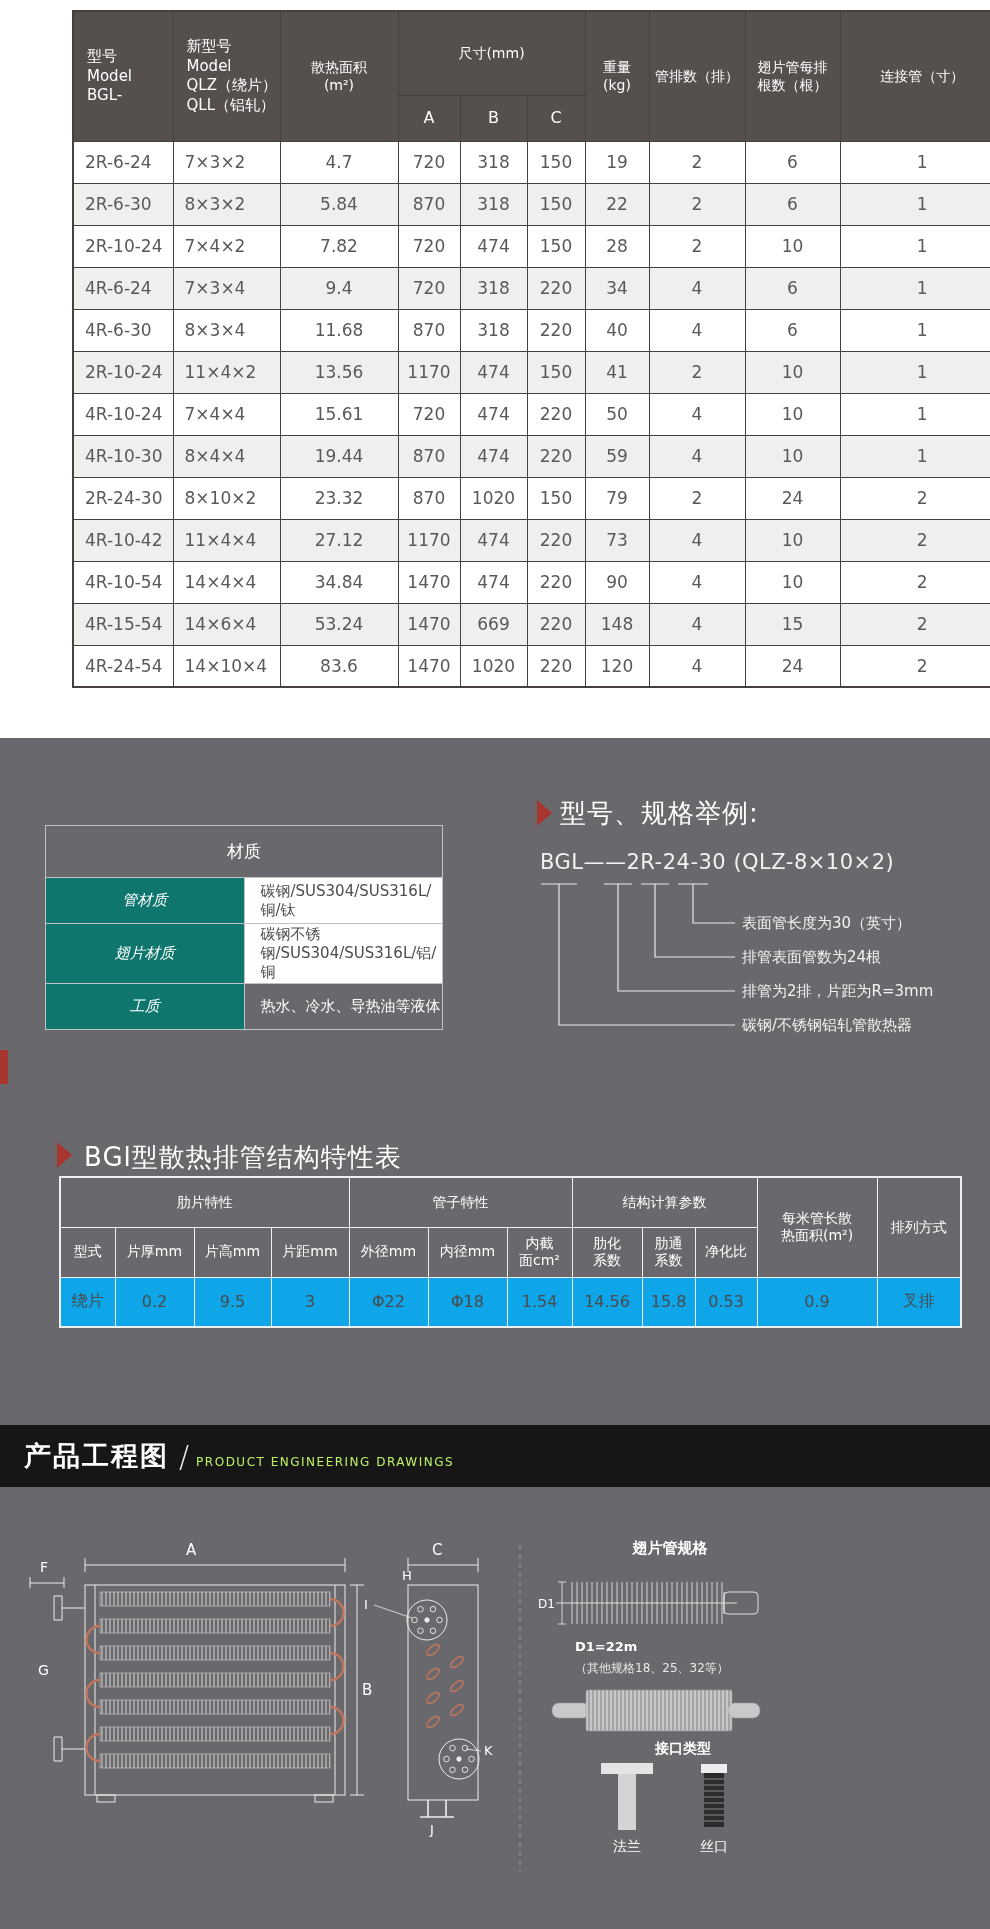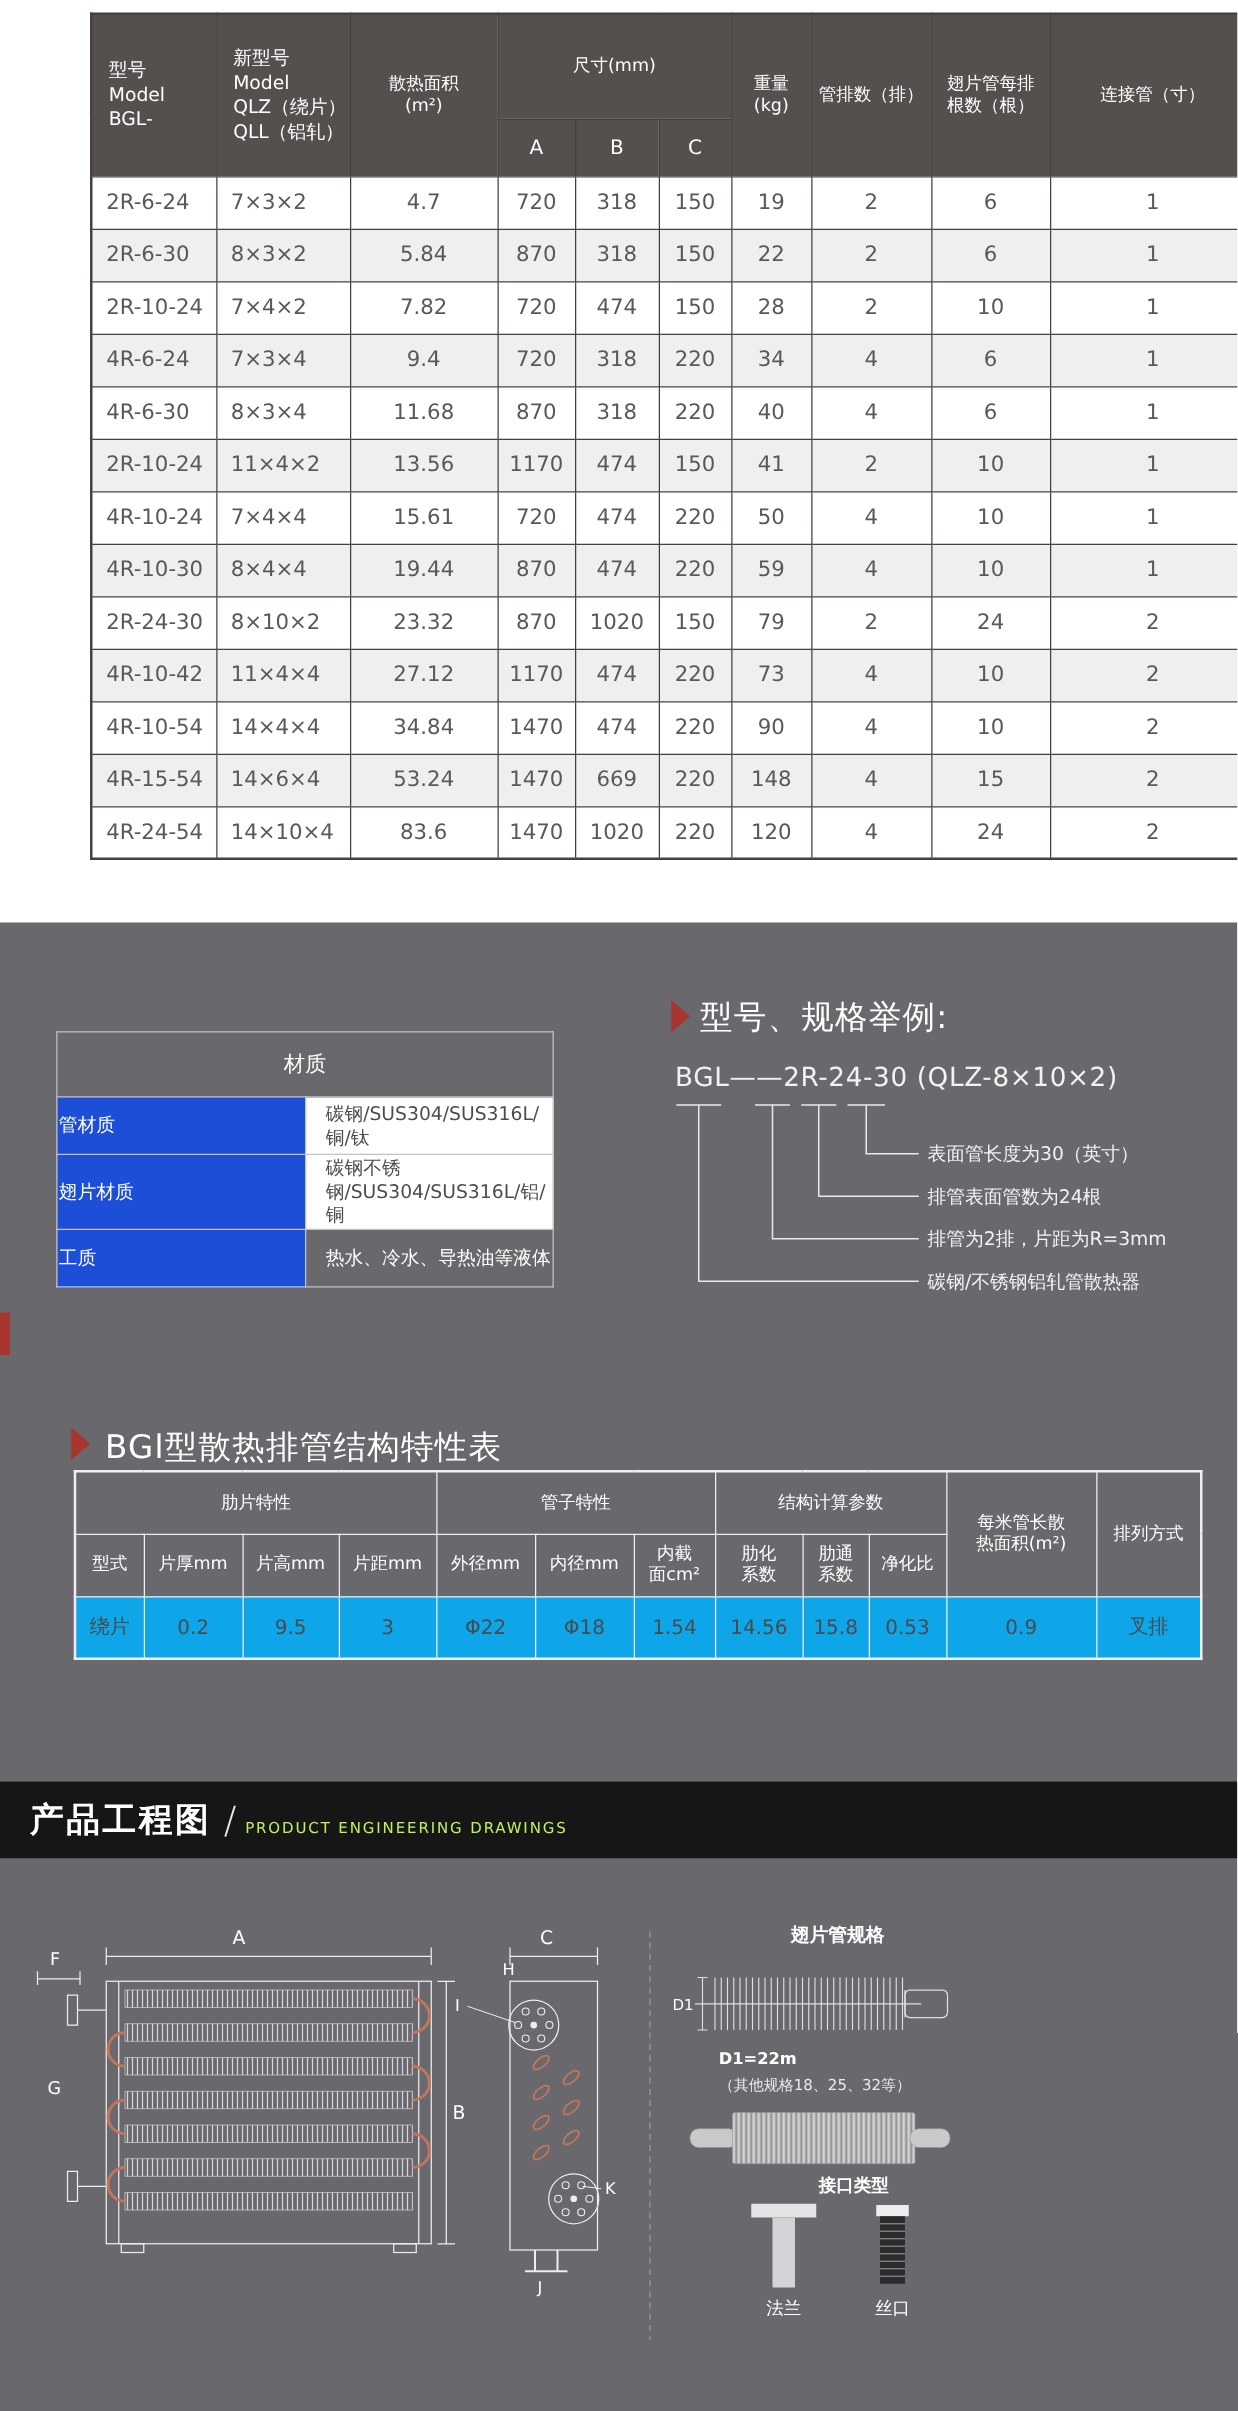--- a/index.html
+++ b/index.html
@@ -22,21 +22,21 @@
 
   
   .gray-sec{position:absolute;left:0;top:738px;width:990px;height:687px;background:#69696d;}
   .red-sliver{position:absolute;left:0;top:312px;width:8px;height:34px;background:#a8352e;}
 
   
   table.mat{position:absolute;left:45px;top:57px;width:398px;border-collapse:collapse;table-layout:fixed;margin-top:30px;}
   table.mat td,table.mat th{border:1px solid #c2c2c6;box-sizing:border-box;vertical-align:middle;}
   table.mat th.mat-head{height:52px;color:#fff;font-size:17px;font-weight:normal;text-align:center;background:transparent;}
   table.mat td{height:46px;font-size:15px;}
-  table.mat td.mlabel{width:117px;background:#1d4ed8;color:#fff;text-align:left;}
+  table.mat td.mlabel{width:117px;background:#0f766e;color:#fff;text-align:center;font-style:italic;}
   table.mat td.mvalue{background:#ffffff;color:#4c4c4c;padding-left:16px;}
   table.mat tbody tr:nth-child(3) td.mvalue{background:transparent;color:#fff;}
 
   
   .tri{position:absolute;width:0;height:0;border-left:15px solid #a8352e;
        border-top:13px solid transparent;border-bottom:13px solid transparent;}
   .ex-head{position:absolute;left:560px;top:58px;color:#fff;font-size:26px;letter-spacing:1px;}
   .ex-formula{position:absolute;left:540px;top:112px;color:#f2f2f2;font-size:21px;letter-spacing:.5px;}
   .callout-svg{position:absolute;left:430px;top:95px;}
 

